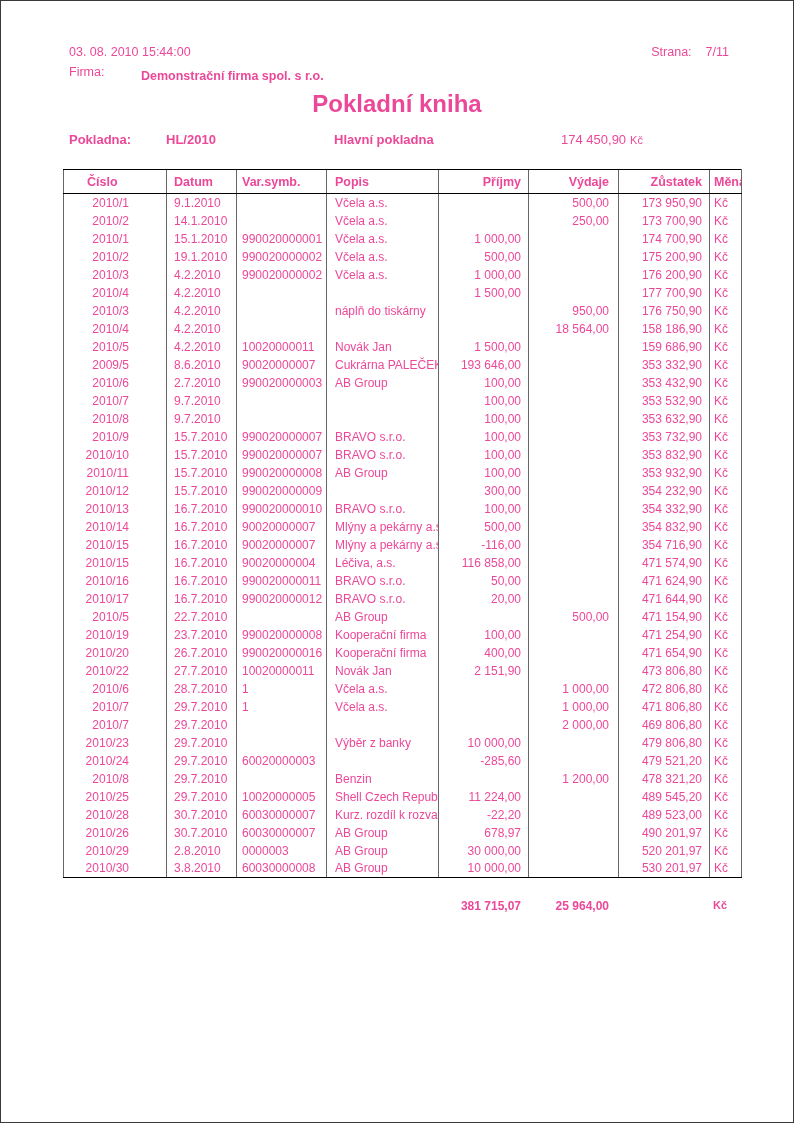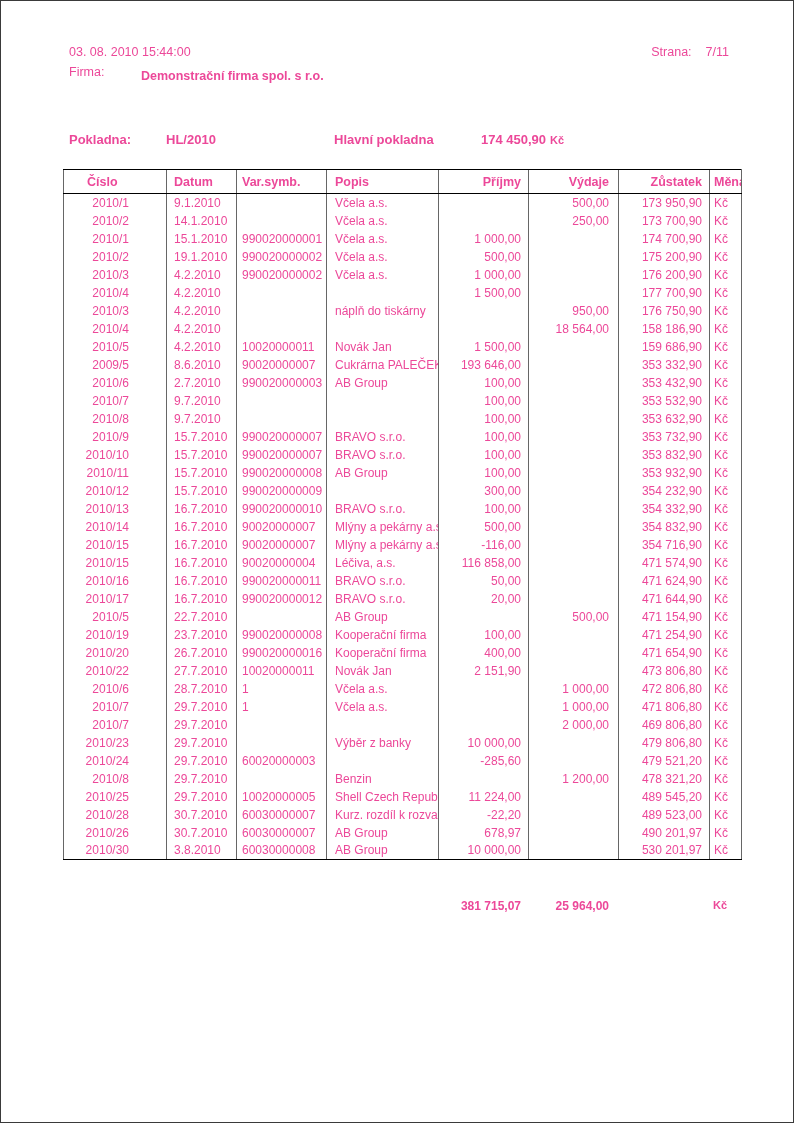--- a/index.html
+++ b/index.html
@@ -24,21 +24,21 @@
   .firma-nm  { top: 68px;  left: 140px; font-size: 12.5px; font-weight: bold; }
 
   .title {
     position: absolute; top: 89px; left: 0; width: 100%;
     text-align: center; font-size: 24px; font-weight: bold;
   }
 
   .pok-lbl  { top: 131px; left: 68px;  font-size: 13px; font-weight: bold; }
   .pok-code { top: 131px; left: 165px; font-size: 13px; font-weight: bold; }
   .pok-name { top: 131px; left: 333px; font-size: 13px; font-weight: bold; }
-  .pok-bal  { top: 131px; left: 480px; width: 242px; text-align: left; font-size: 13px; font-weight: bold; }
+  .pok-bal  { top: 131px; left: 480px; width: 242px; text-align: center; font-size: 13px; font-weight: normal; }
   .pok-bal .cur { font-size: 11px; margin-left: 4px; }
 
   table.book {
     position: absolute; top: 168px; left: 62px;
     width: 678px; border-collapse: collapse; table-layout: fixed;
     font-size: 12px;
   }
   table.book th, table.book td {
     border-left: 1px solid #666;
     overflow: hidden; white-space: nowrap;
@@ -85,20 +85,21 @@
 
 <div class="page">
 
   <span class="abs dt">03. 08. 2010  15:44:00</span>
 
   <span class="abs strana"><span>Strana:</span><span class="num">7/11</span></span>
 
   <span class="abs firma-lbl">Firma:</span>
   <span class="abs firma-nm">Demonstrační firma spol. s r.o.</span>
 
+  <div class="title">Pokladní kniha</div>
 
   <span class="abs pok-lbl">Pokladna:</span>
   <span class="abs pok-code">HL/2010</span>
   <span class="abs pok-name">Hlavní pokladna</span>
   <span class="abs pok-bal"><span>174 450,90</span><span class="cur">Kč</span></span>
 
   <table class="book">
     <colgroup>
       <col class="w0">
         <col class="w1">
@@ -476,20 +477,30 @@
           <td class="c0">2010/26</td>
           <td class="c1">30.7.2010</td>
           <td class="c2">60030000007</td>
           <td class="c3">AB Group</td>
           <td class="c4">678,97</td>
           <td class="c5"></td>
           <td class="c6">490 201,97</td>
           <td class="c7">Kč</td>
         </tr>
         <tr>
+          <td class="c0">2010/29</td>
+          <td class="c1">2.8.2010</td>
+          <td class="c2">0000003</td>
+          <td class="c3">AB Group</td>
+          <td class="c4">30 000,00</td>
+          <td class="c5"></td>
+          <td class="c6">520 201,97</td>
+          <td class="c7">Kč</td>
+        </tr>
+        <tr>
           <td class="c0">2010/30</td>
           <td class="c1">3.8.2010</td>
           <td class="c2">60030000008</td>
           <td class="c3">AB Group</td>
           <td class="c4">10 000,00</td>
           <td class="c5"></td>
           <td class="c6">530 201,97</td>
           <td class="c7">Kč</td>
         </tr>
       </tbody>

